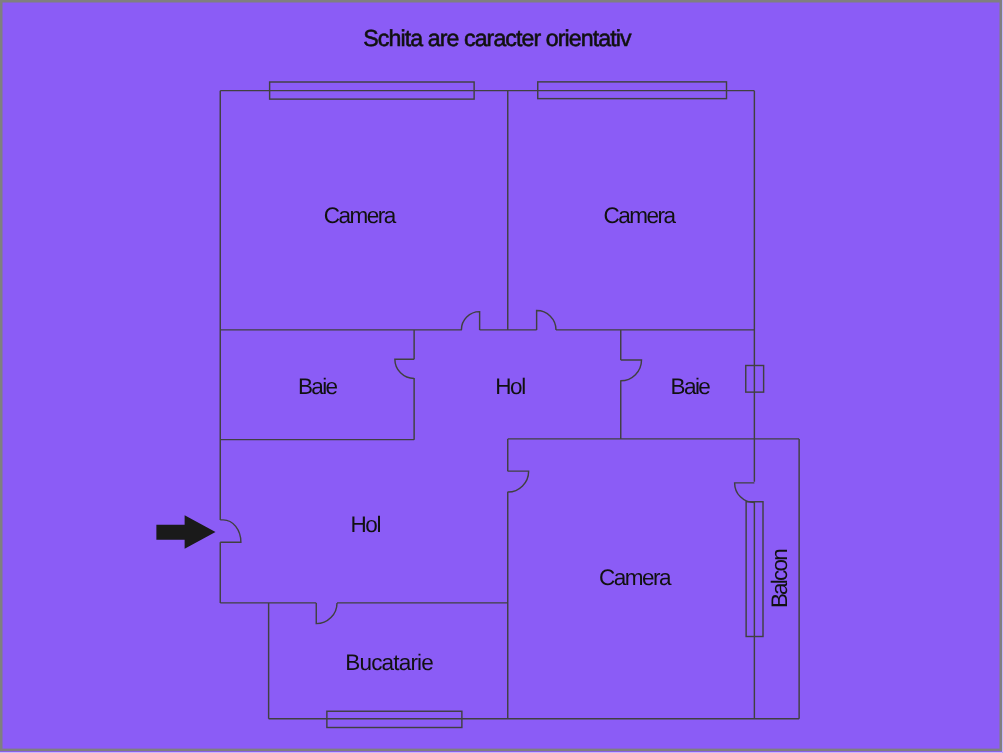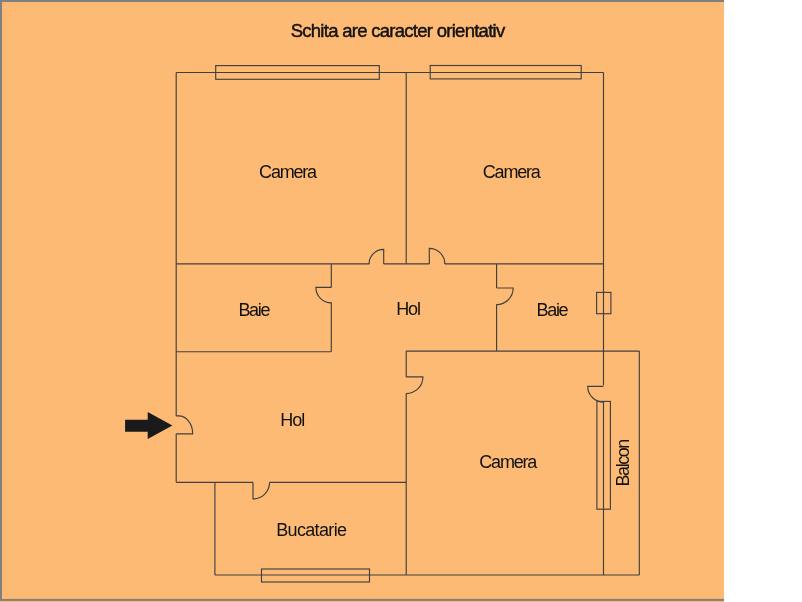--- a/index.html
+++ b/index.html
@@ -1,16 +1,16 @@
 <!DOCTYPE html>
 <html><head>
 <meta charset="utf-8">
 <style>
   html,body{margin:0;padding:0;background:#ffffff;}
-  #canvas{position:relative;width:724px;height:602px;background:#fdba74;overflow:hidden;}
+  #canvas{position:relative;width:802px;height:602px;background:#8b5cf6;overflow:hidden;}
   svg{position:absolute;left:0;top:0;}
   svg text{font-family:"Liberation Sans", sans-serif;fill:#111111;}
 </style>
 </head>
 <body>
 <div id="canvas">
 <svg width="802" height="602" viewBox="0 0 802 602">
 
   <rect x="1" y="1" width="799.6" height="598.9" fill="none" stroke="#7f7f7f" stroke-width="2"></rect>
 

